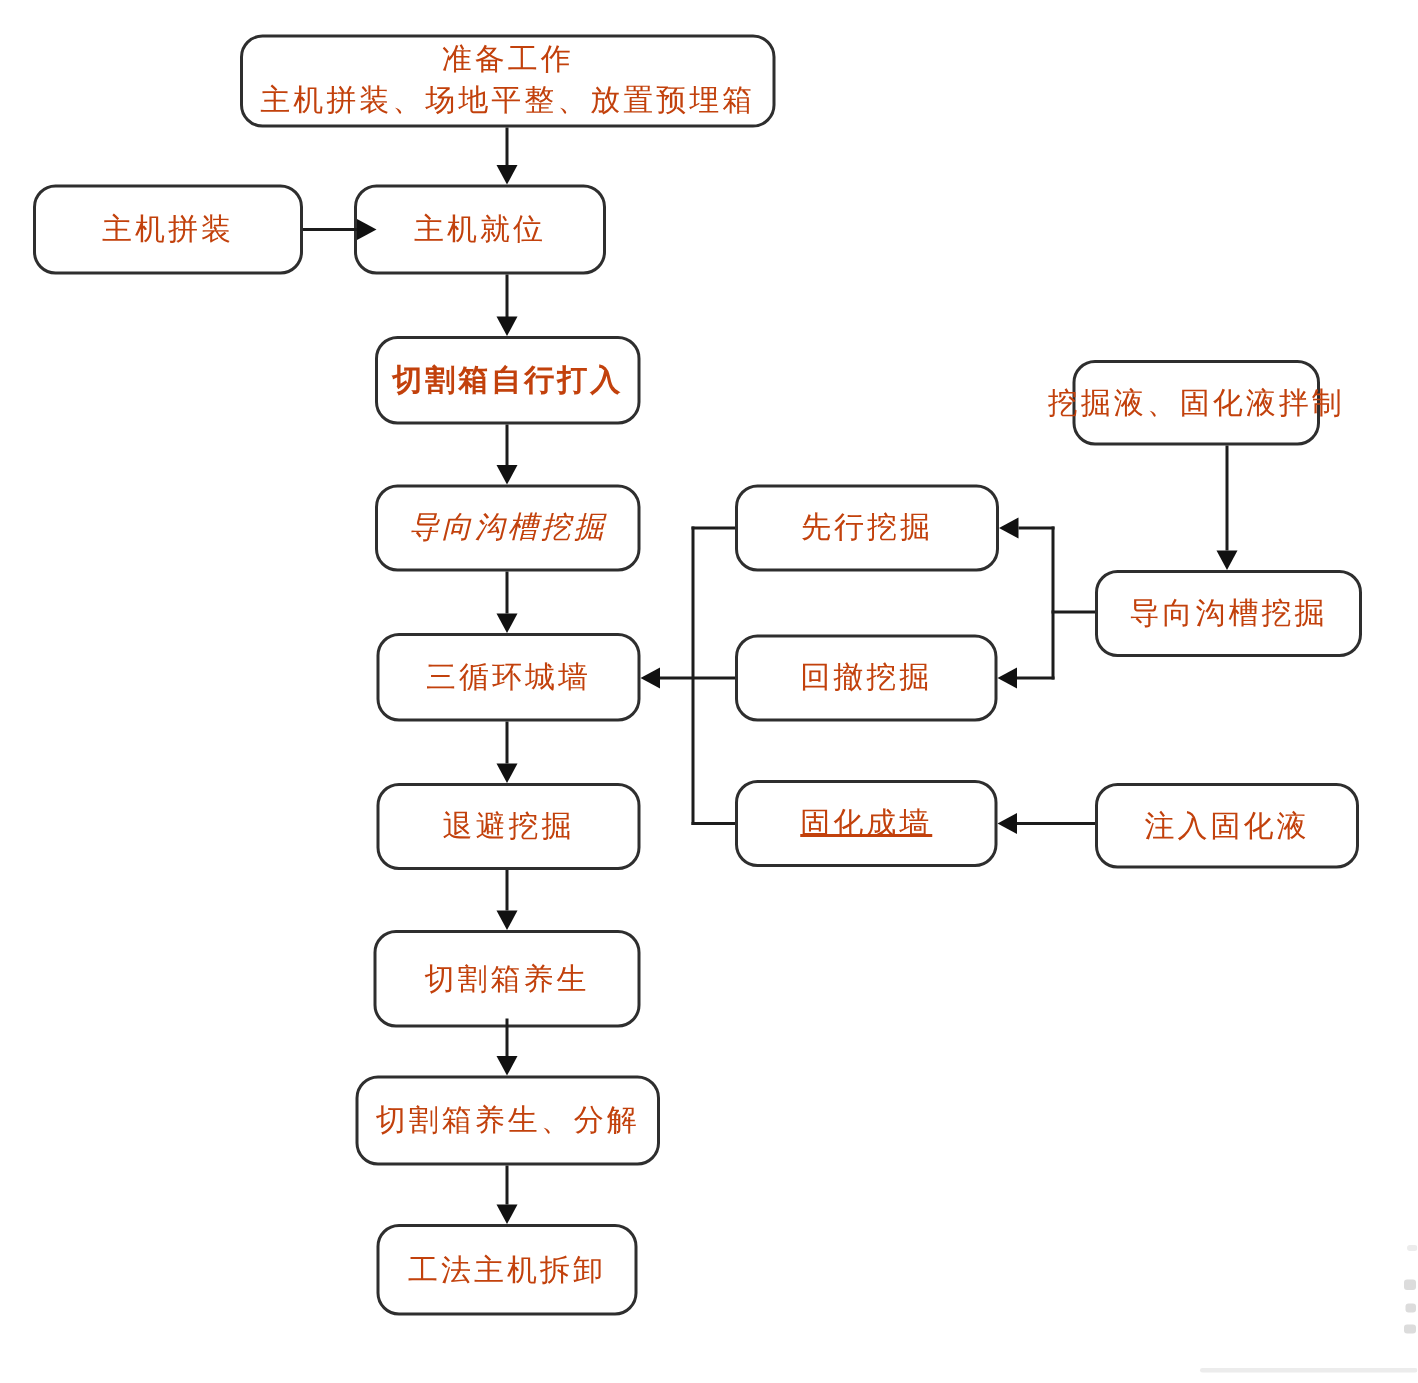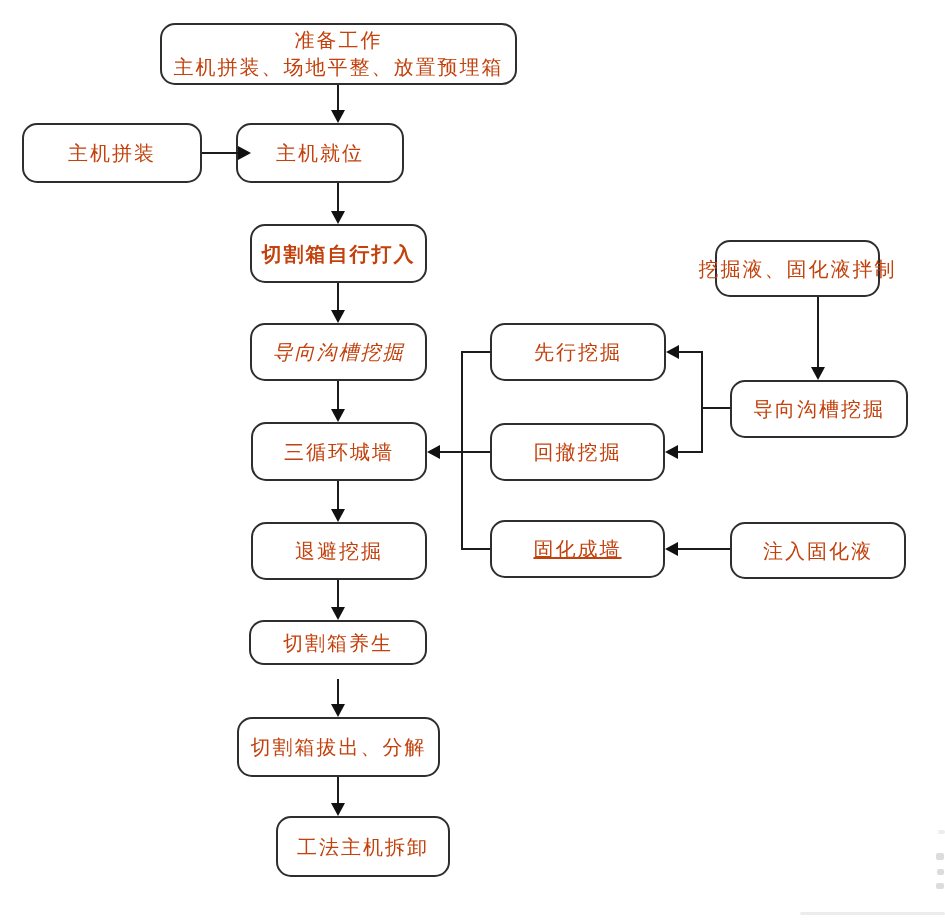--- a/index.html
+++ b/index.html
@@ -65,29 +65,29 @@
   </div>
 
   <div class="node" style="left:251px; top:422px; width:176px; height:59px;">
     <span>三循环城墙</span>
   </div>
 
   <div class="node" style="left:251px; top:522px; width:176px; height:58px;">
     <span>退避挖掘</span>
   </div>
 
-  <div class="node" style="left:249px; top:620px; width:178px; height:45px;">
+  <div class="node" style="left:249px; top:620px; width:178px; height:65px;">
     <span>切割箱养生</span>
   </div>
 
   <div class="node" style="left:237px; top:717px; width:203px; height:60px;">
-    <span>切割箱拔出、分解</span>
+    <span>切割箱养生、分解</span>
   </div>
 
-  <div class="node" style="left:251px; top:816px; width:174px; height:61px;margin-left:25px;">
+  <div class="node" style="left:251px; top:816px; width:174px; height:61px;">
     <span>工法主机拆卸</span>
   </div>
 
   <div class="node" style="left:715px; top:240px; width:165px; height:57px;">
     <span>挖掘液、固化液拌制</span>
   </div>
 
   <div class="node" style="left:730px; top:380px; width:178px; height:58px;">
     <span>导向沟槽挖掘</span>
   </div>

